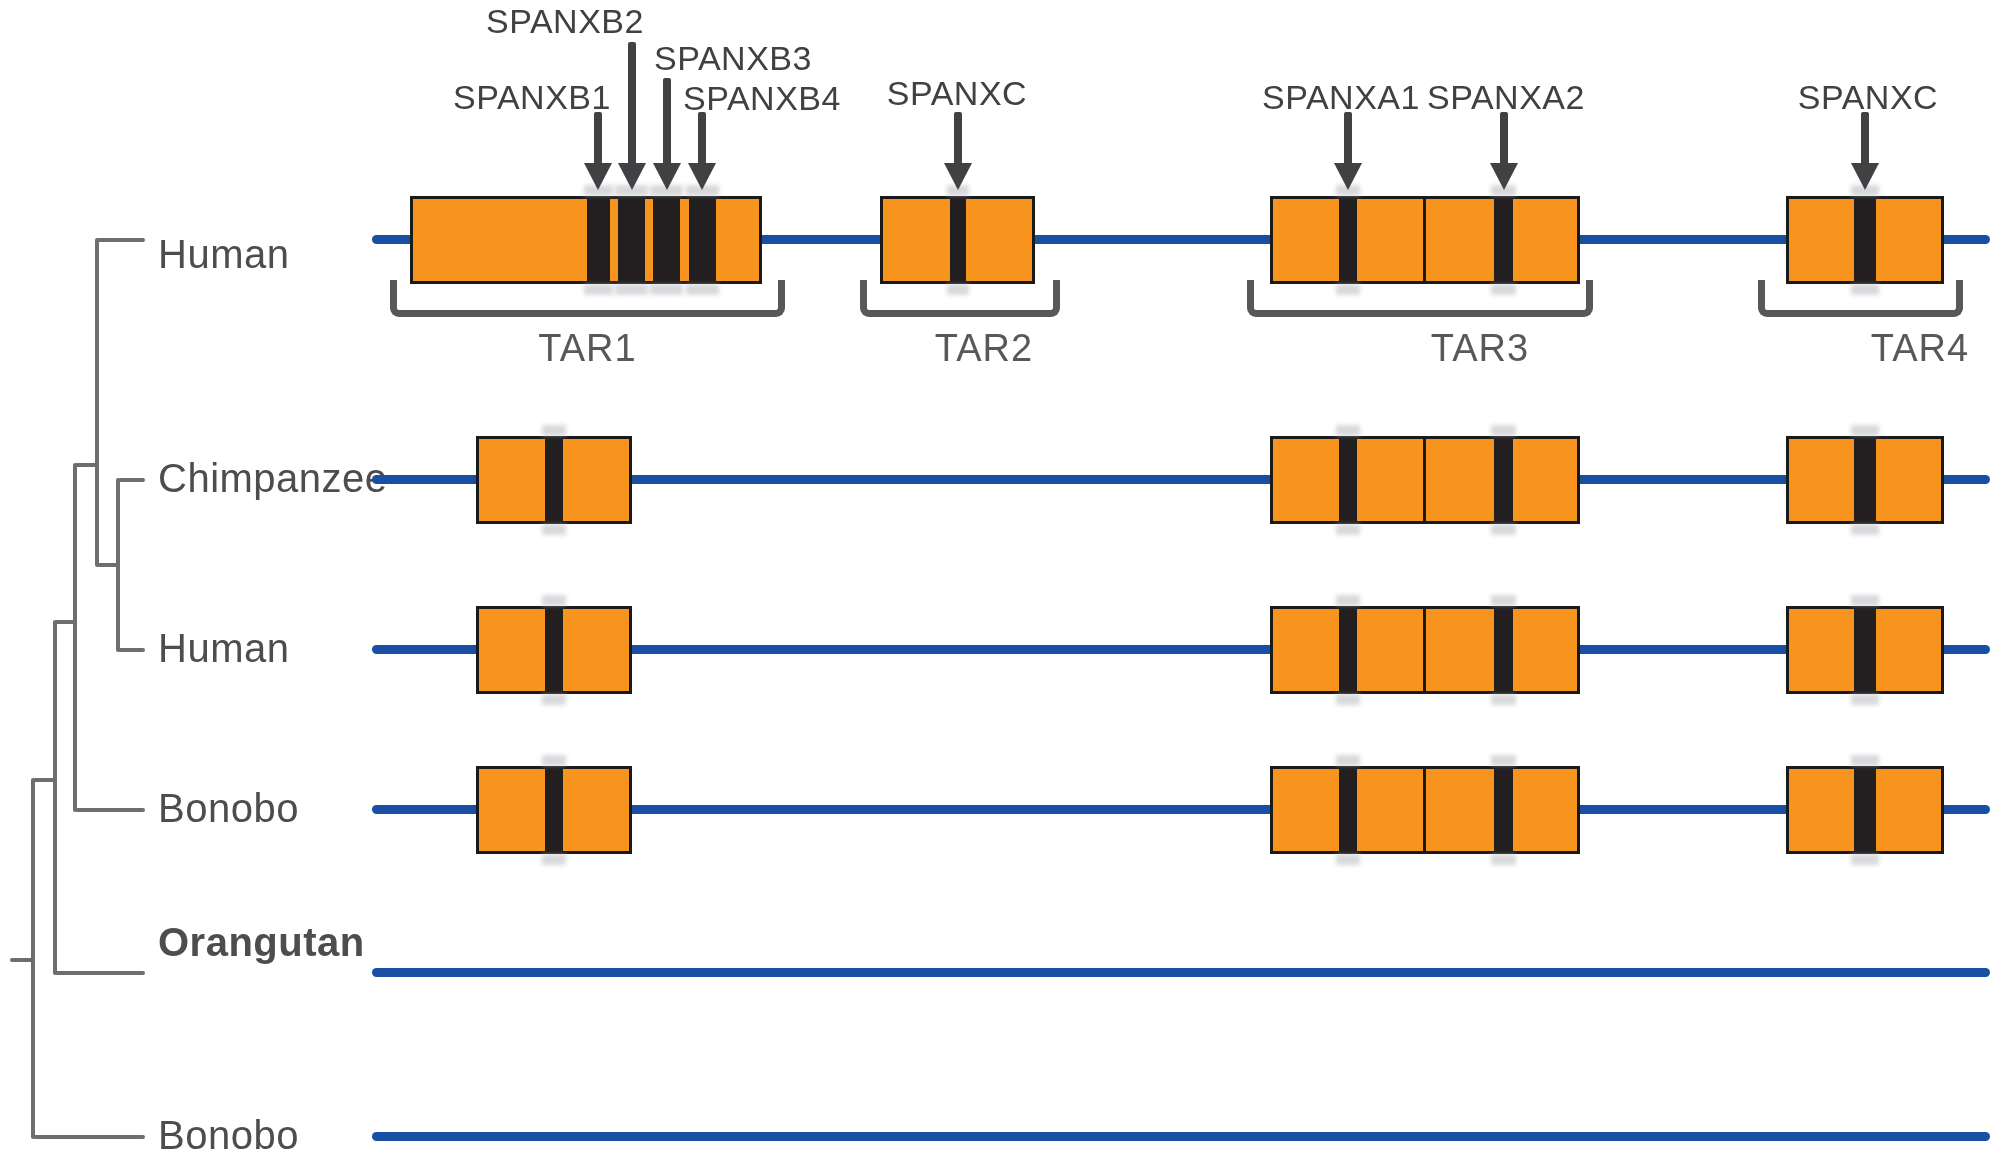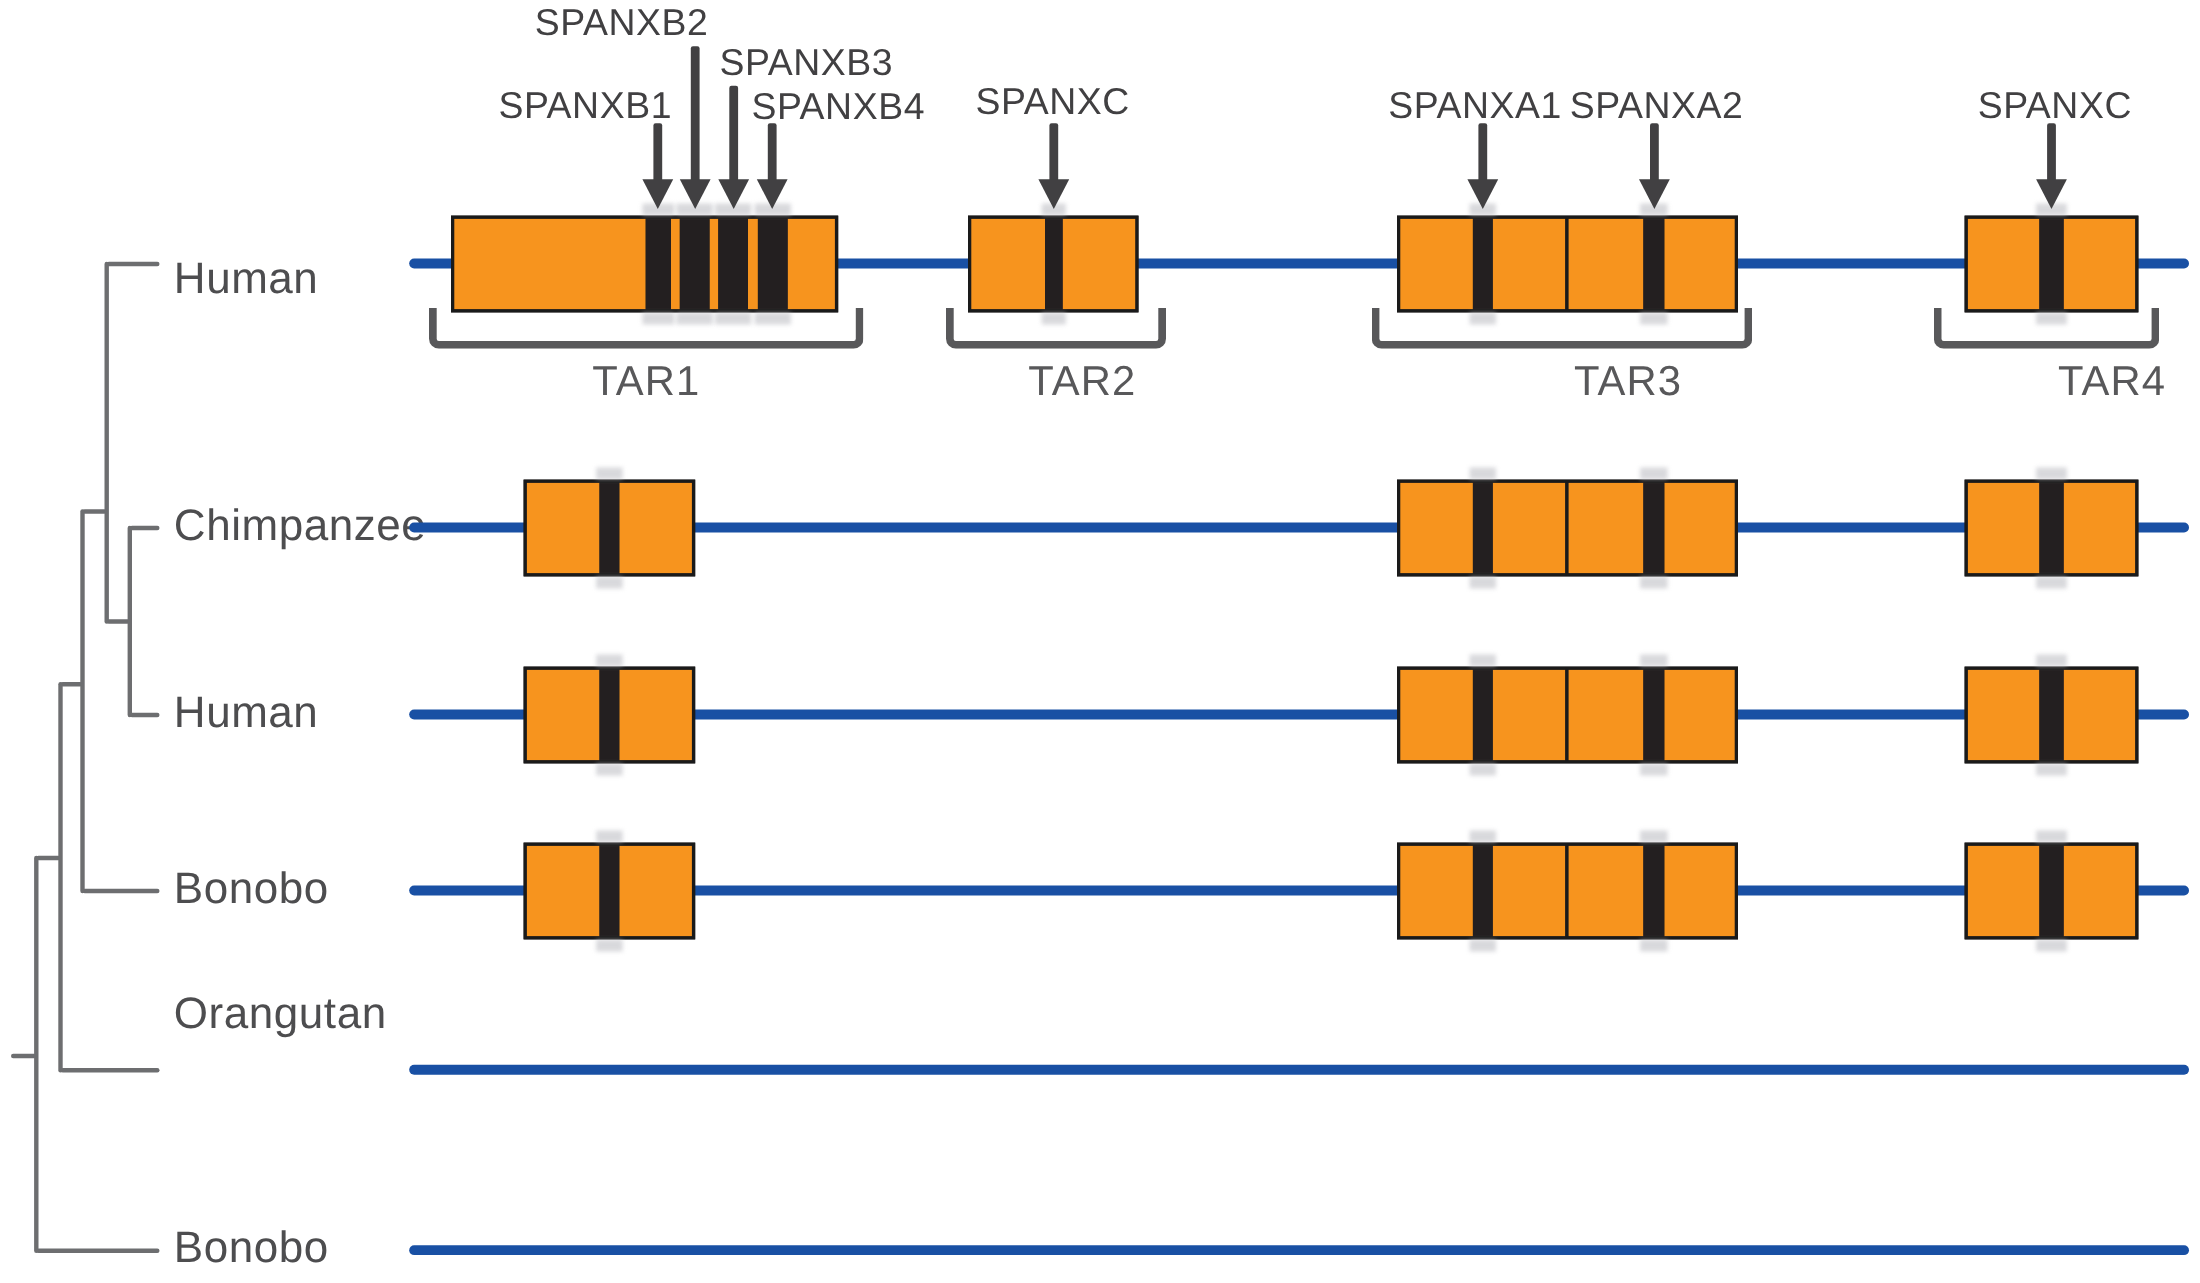--- a/index.html
+++ b/index.html
@@ -158,21 +158,21 @@
       <div class="seg-d" style="width: 3px; flex: 0 0 3px;"></div>
       <div class="seg-o" style="width: 68px; flex: 0 0 68px;"></div>
       <div class="seg-b" style="width: 19px; flex: 0 0 19px;"></div>
       <div class="seg-o" style="width: 64px; flex: 0 0 64px;"></div>
     </div>
     <div class="block" style="left: 1786px; top: 766px; width: 158px; height: 88px;">
       <div class="seg-o" style="width: 65px; flex: 0 0 65px;"></div>
       <div class="seg-b" style="width: 22px; flex: 0 0 22px;"></div>
       <div class="seg-o" style="width: 65px; flex: 0 0 65px;"></div>
     </div>
-    <div class="species" style="left: 158px; top: 924px;">Orangutan</div>
+    <div class="species" style="left: 158px; top: 944px; font-weight: bold;">Orangutan</div>
     <div class="chrom" style="left: 372px; top: 968px; width: 1618px; height: 9px;"></div>
     <div class="species" style="left: 158px; top: 1137px;">Bonobo</div>
     <div class="chrom" style="left: 372px; top: 1132px; width: 1618px; height: 9px;"></div>
     <div class="bracket" style="left: 390px; top: 280px; width: 395px; height: 37px;"></div>
     <div class="tarlab" style="left: 587.5px; top: 348px;">TAR1</div>
     <div class="bracket" style="left: 860px; top: 280px; width: 200px; height: 37px;"></div>
     <div class="tarlab" style="left: 984px; top: 348px;">TAR2</div>
     <div class="bracket" style="left: 1247px; top: 280px; width: 346px; height: 37px;"></div>
     <div class="tarlab" style="left: 1480px; top: 348px;">TAR3</div>
     <div class="bracket" style="left: 1758px; top: 280px; width: 205px; height: 37px;"></div>

